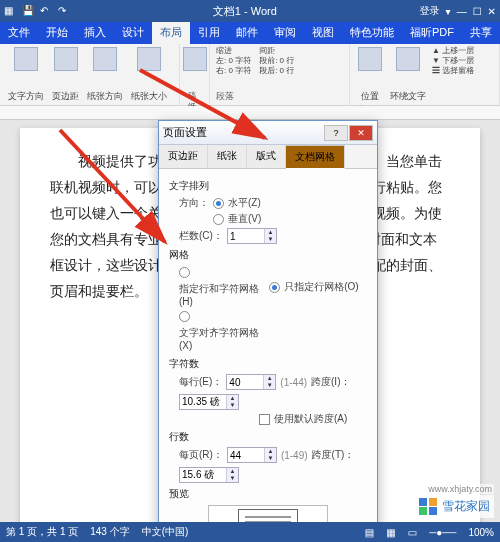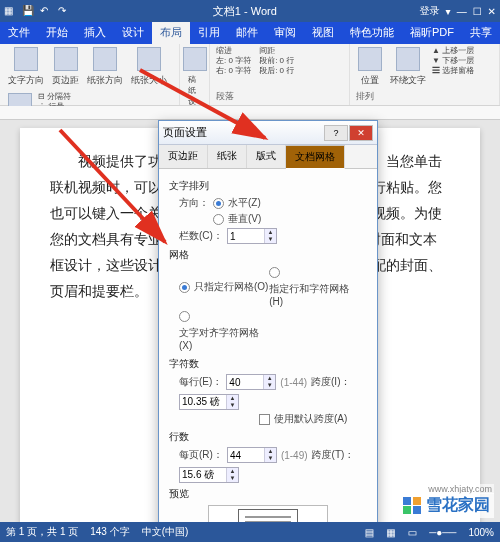--- a/index.html
+++ b/index.html
@@ -14,21 +14,21 @@
 
 .ribbon-tabs { height: 22px; background: #1d4ed8; display: flex; align-items: stretch; color: #fff; font-size: 11px; }
 .rtab { padding: 3px 8px; cursor: pointer; }
 .rtab.active { background: #f3f3f3; color: #2b579a; }
 
 
 .ribbon { height: 62px; background: #f3f3f3; border-bottom: 1px solid #d4d4d4; display: flex; }
 .rgroup { border-right: 1px solid #e0e0e0; padding: 2px 6px; display: flex; flex-direction: column; justify-content: space-between; }
 .rgroup-items { display: flex; gap: 4px; flex-wrap: wrap; }
 .rgroup-label { font-size: 9px; color: #666; text-align: left; }
-.rbtn { display: flex; flex-direction: column; align-items: center; gap: 3px; font-size: 9px; color: #444; padding: 1px 2px; }
+.rbtn { display: flex; flex-direction: column; align-items: center; gap: 19px; font-size: 9px; color: #444; padding: 1px 2px; }
 .rbtn-icon { width: 16px; height: 16px; background: #d0d8e8; border: 1px solid #a0b0c8; }
 .rbtn.big .rbtn-icon { width: 24px; height: 24px; }
 .rlines { font-size: 8px; color: #444; line-height: 10px; }
 
 
 .docwrap { position: absolute; top: 106px; left: 0; right: 0; bottom: 20px; background: #e6e6e6; overflow: hidden; }
 .ruler { height: 14px; background: #f8f8f8; border-bottom: 1px solid #ccc; }
 .page { background: #fff; margin: 8px 20px; box-shadow: 0 2px 6px rgba(0,0,0,.2); height: 420px; padding: 20px 30px; }
 .para { font-size: 14px; color: #222; line-height: 26px; text-indent: 2em; }
 
@@ -61,21 +61,21 @@
 .spinner .sp { flex: 1; background: #eef; border-left: 1px solid #ccd; font-size: 6px; text-align: center; line-height: 7px; }
 .preview-box { border: 1px solid #bbb; width: 120px; height: 80px; margin: 4px auto; display:flex; align-items:center; justify-content:center; background: #fff; }
 .preview-page { width: 60px; height: 72px; border: 1px solid #666; background: #fff; padding: 6px 6px; display:flex; flex-direction:column; gap:3px;}
 .preview-line { height:2px; background:#999; }
 
 
 .arrow { position: absolute; pointer-events: none; }
 .arrow svg { overflow: visible; }
 
 
-.wm { position: absolute; right: 6px; bottom: 24px; display: flex; align-items: center; gap: 4px; font-size: 16px; font-weight: bold; color: #2a71c4; background: rgba(255,255,255,.75); padding: 2px 4px; }
+.wm { position: absolute; right: 6px; bottom: 24px; display: flex; align-items: center; gap: 4px; font-size: 12px; font-weight: normal; color: #2a71c4; background: rgba(255,255,255,.75); padding: 2px 4px; }
 .wm-logo { display:flex; }
 .wm-sq { width: 8px; height: 8px; margin: 1px; }
 .wm-url { position:absolute; right:6px; bottom:48px; font-size:9px; color:#888; background:rgba(255,255,255,.6); padding:0 2px;}
 </style>
 </head>
 <body>
 
 <div class="titlebar">
   <div class="left">
     <span class="ticon">▦</span>
@@ -221,26 +221,26 @@
         <div class="sp-btns">
             <div class="sp">▲</div>
             <div class="sp">▼</div>
           </div>
       </div>
     </div>
 
     <div class="section-title">网格</div>
     <div style="display:flex;flex-wrap:wrap;margin-left:10px">
       <div class="field-row" style="width:48%;margin-left:0">
+        <span class="radio"></span>
+        <label>指定行和字符网格(H)</label>
+      </div>
+      <div class="field-row" style="width:48%;margin-left:0">
         <span class="radio checked"></span>
         <label>只指定行网格(O)</label>
-      </div>
-      <div class="field-row" style="width:48%;margin-left:0">
-        <span class="radio"></span>
-        <label>指定行和字符网格(H)</label>
       </div>
       <div class="field-row" style="width:48%;margin-left:0">
         <span class="radio"></span>
         <label>文字对齐字符网格(X)</label>
       </div>
     </div>
 
     <div class="section-title">字符数</div>
     <div class="field-row">
       <label>每行(E)：</label>

